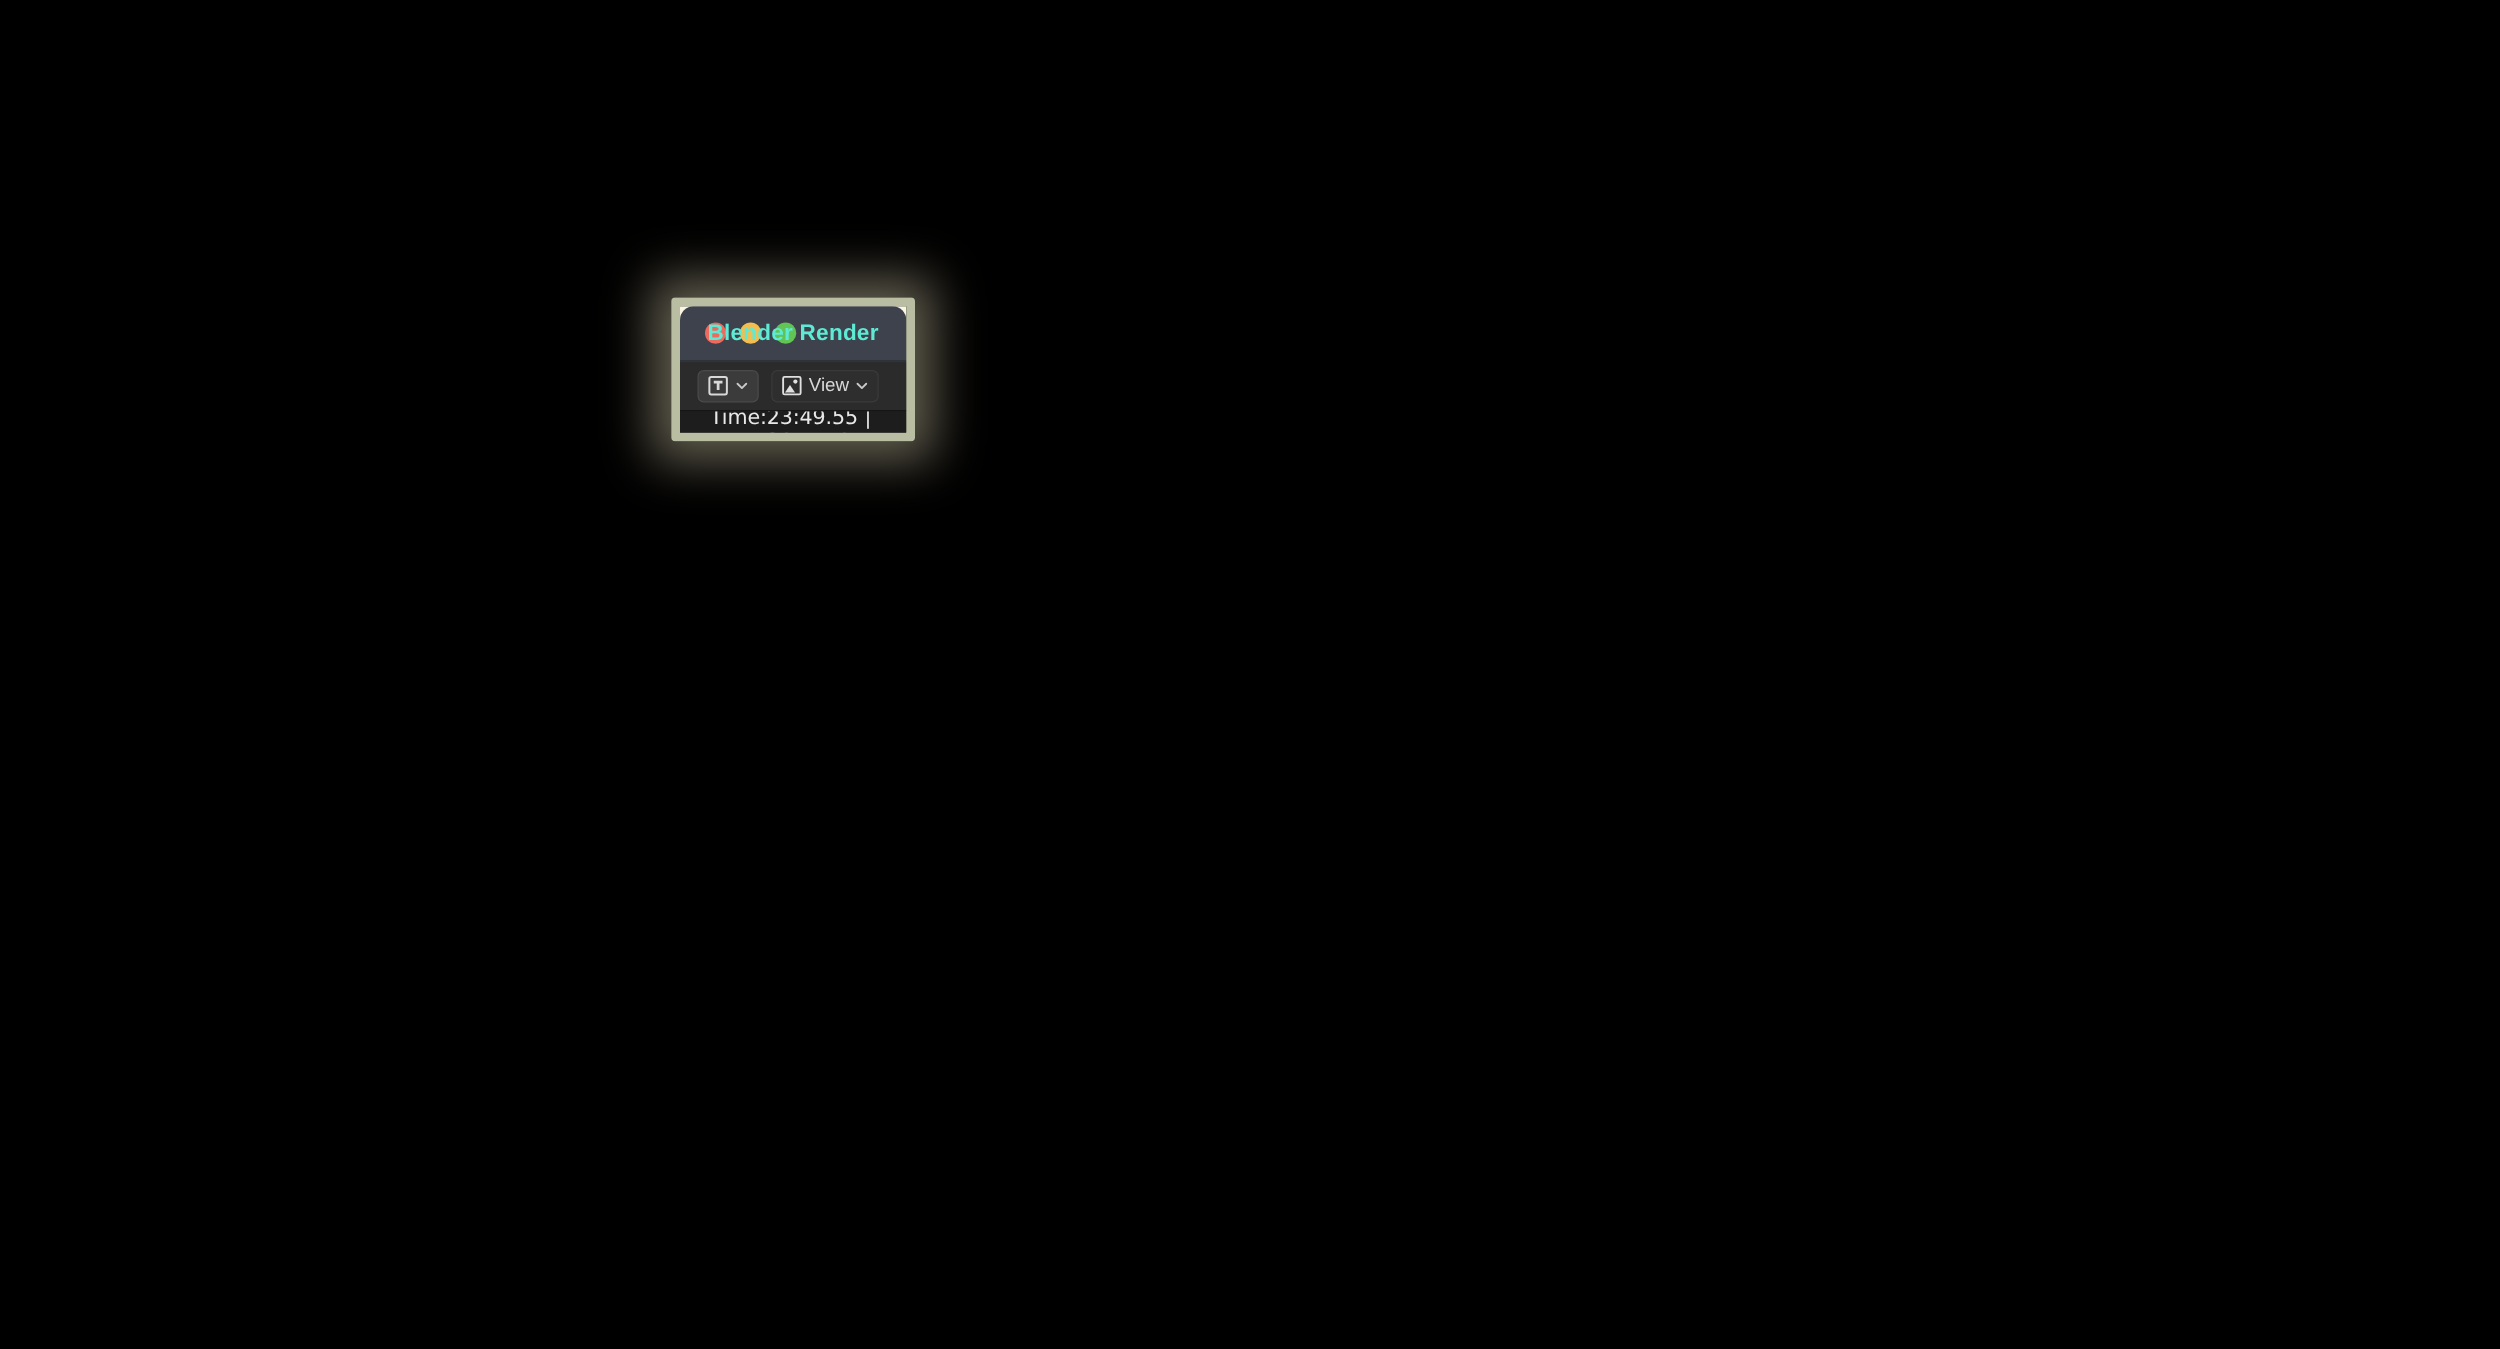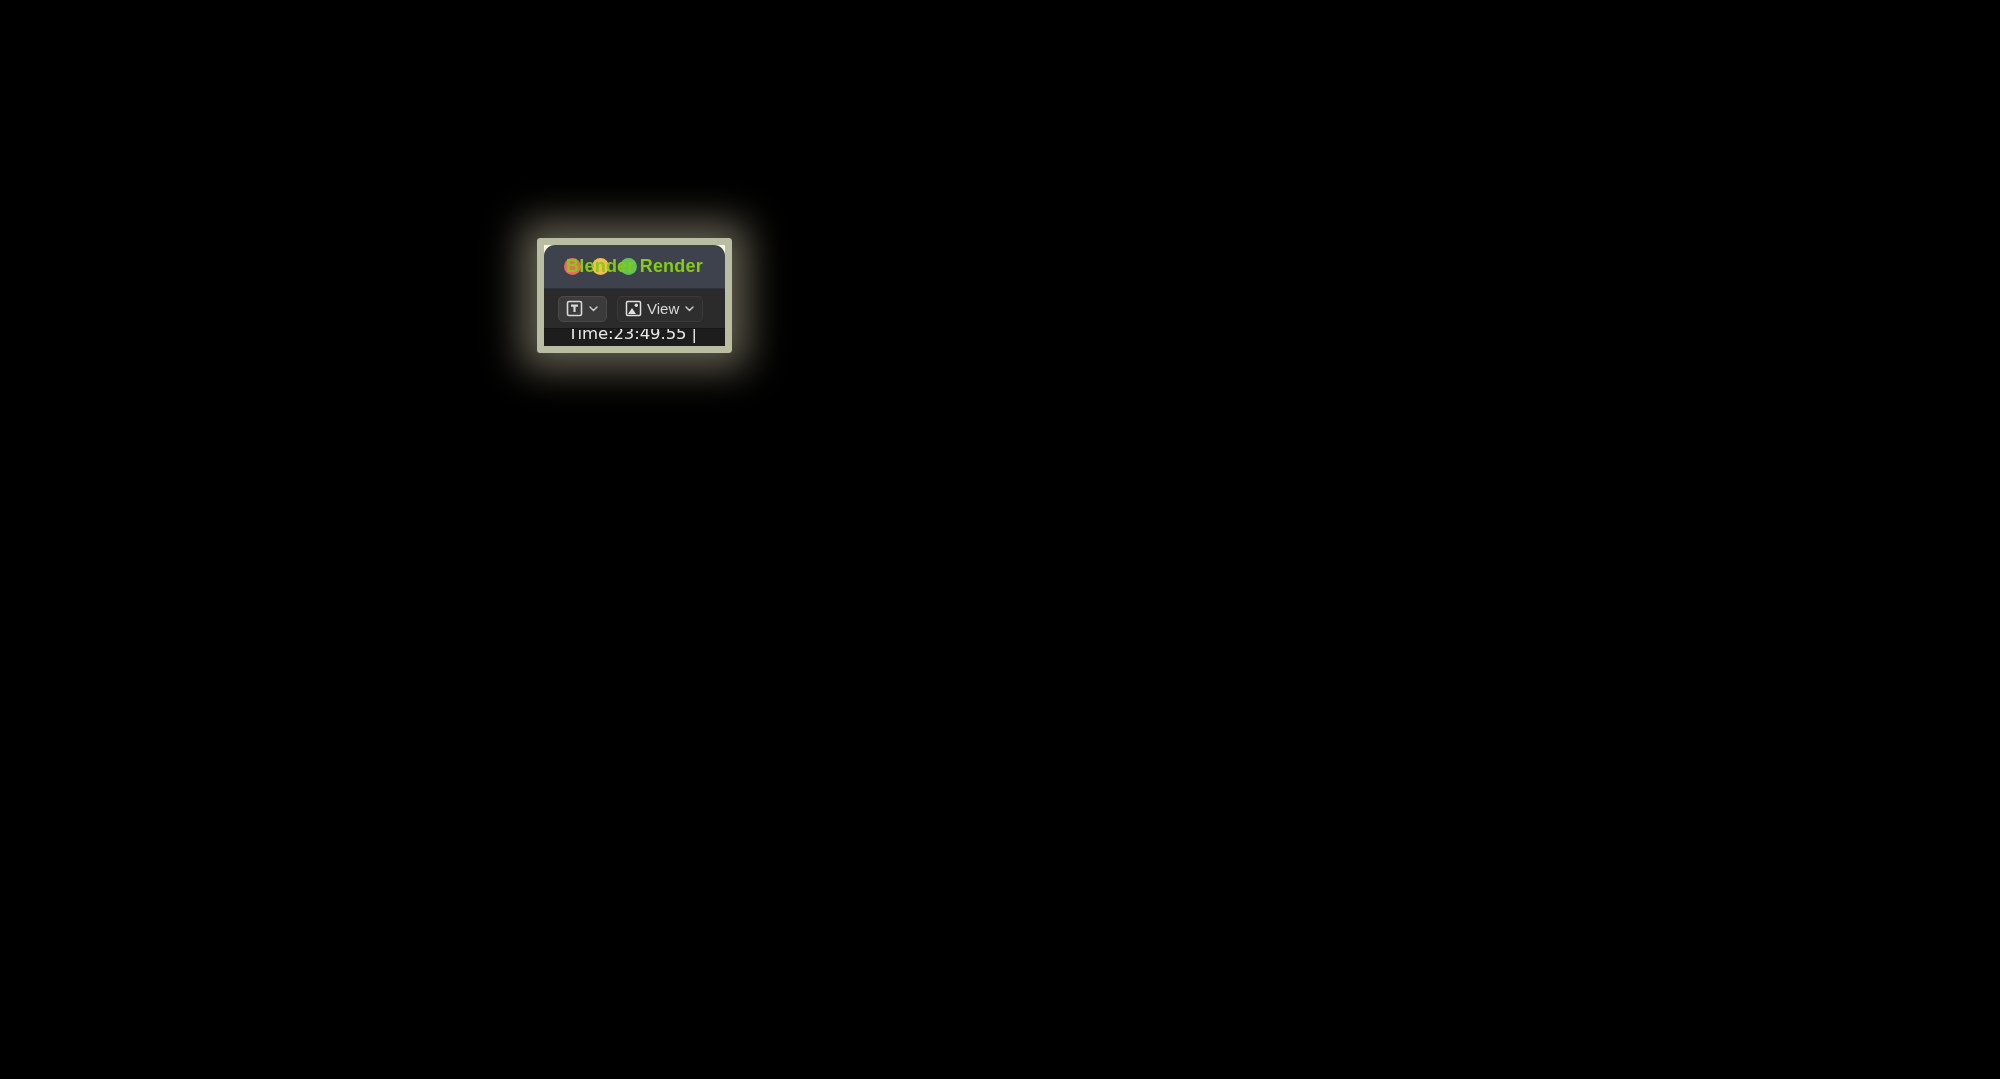--- a/index.html
+++ b/index.html
@@ -62,21 +62,21 @@
   .dot.red    { background: #ec6a5e; }
   .dot.yellow { background: #f4bd4f; }
   .dot.green  { background: #61c454; }
 
   .win-title {
     position: absolute;
     left: 0; right: 0;
     text-align: center;
     font-size: 18px;
     font-weight: bold;
-    color: #84cc16;
+    color: #5eead4;
     letter-spacing: 0.2px;
     pointer-events: none;
   }
 
   
   .blender-body {
     flex: 1 1 auto;
     background: #1d1d1d;
     display: flex;
     flex-direction: column;

